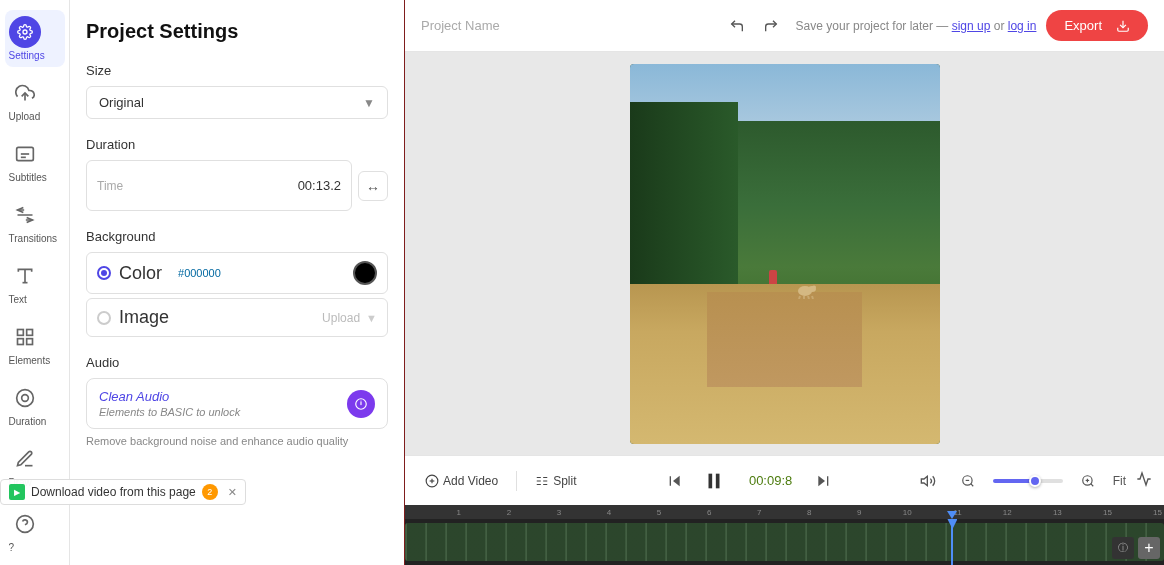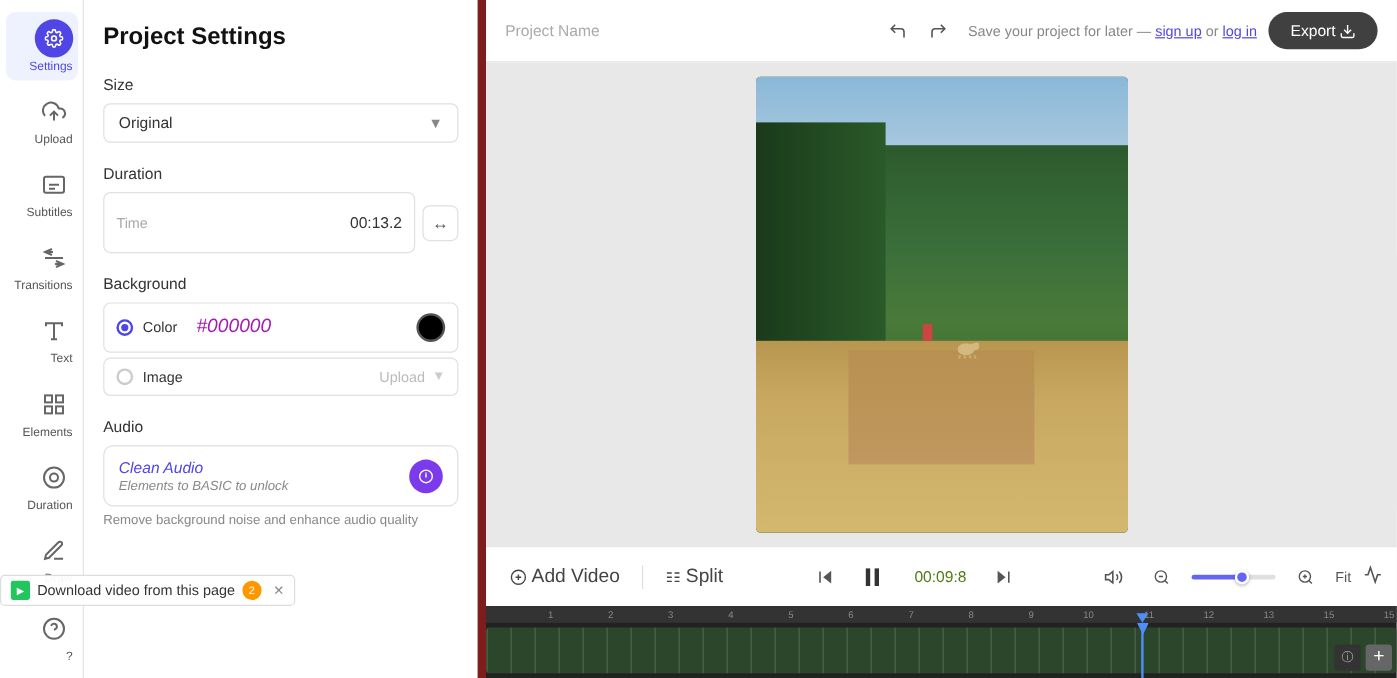--- a/index.html
+++ b/index.html
@@ -14,21 +14,21 @@
       flex-direction: column;
       align-items: center;
       padding-top: 10px;
       gap: 4px;
       flex-shrink: 0;
       height: 565px;
     }
     .sidebar-item {
       display: flex;
       flex-direction: column;
-      align-items: flex-end;
+      align-items: flex-start;
       width: 60px;
       padding: 6px 4px;
       border-radius: 8px;
       cursor: pointer;
       gap: 2px;
     }
     .sidebar-item.active { background: #eef2ff; }
     .sidebar-item .icon-circle {
       width: 32px; height: 32px;
       background: #4f46e5;
@@ -45,21 +45,21 @@
       font-size: 10px;
       color: #555;
       text-align: center;
     }
     .sidebar-item.active .label { color: #4f46e5; }
 
     
     .settings-panel {
       width: 335px;
       background: #fff;
-      border-right: 7px solid #7f1d1d;
+      border-right: 1px solid #7f1d1d;
       flex-shrink: 0;
       height: 565px;
       overflow-y: auto;
       padding: 20px 16px;
     }
     .settings-title {
       font-size: 20px;
       font-weight: 600;
       color: #111;
       margin-bottom: 20px;
@@ -126,22 +126,22 @@
       display: flex; align-items: center; justify-content: center;
     }
     .radio-circle.selected {
       border-color: #4f46e5;
     }
     .radio-inner {
       width: 6px; height: 6px;
       background: #4f46e5;
       border-radius: 50%;
     }
-    .bg-label { font-size: 12px; color: #333; }
-    .color-hex { font-size: 16px; color: #a21caf; margin-left: 8px; font-style: italic; }
+    .bg-label { font-size: 18px; color: #333; }
+    .color-hex { font-size: 11px; color: #0369a1; margin-left: 8px; }
     .color-swatch {
       width: 24px; height: 24px;
       background: #000;
       border-radius: 50%;
       border: 2px solid #555;
       cursor: pointer;
     }
     .upload-btn {
       font-size: 12px;
       color: #bbb;
@@ -200,31 +200,31 @@
       border: none;
       background: none;
       cursor: pointer;
       border-radius: 4px;
       display: flex; align-items: center; justify-content: center;
       color: #555;
     }
     .save-text { font-size: 12px; color: #888; }
     .save-text a { color: #4f46e5; text-decoration: underline; cursor: pointer; }
     .export-btn {
-      background: #404040;
+      background: #ef4444;
       color: #fff;
       border: none;
       border-radius: 20px;
       padding: 8px 18px;
       font-size: 13px;
       font-weight: 500;
       cursor: pointer;
       display: flex;
       align-items: center;
-      gap: 3px;
+      gap: 14px;
     }
 
     
     .canvas-area {
       flex: 1;
       display: flex;
       align-items: center;
       justify-content: center;
       background: #e8e8e8;
       position: relative;
@@ -245,21 +245,21 @@
       border-top: 1px solid #e5e5e5;
       display: flex;
       align-items: center;
       padding: 0 12px;
       gap: 10px;
     }
     .ctrl-btn {
       display: flex;
       align-items: center;
       gap: 4px;
-      font-size: 16px;
+      font-size: 12px;
       color: #444;
       cursor: pointer;
       background: none;
       border: none;
       padding: 4px 8px;
       border-radius: 4px;
       justify-content: flex-end;
     }
     .ctrl-divider { width: 1px; height: 20px; background: #e0e0e0; }
     .spacer { flex: 1; }

